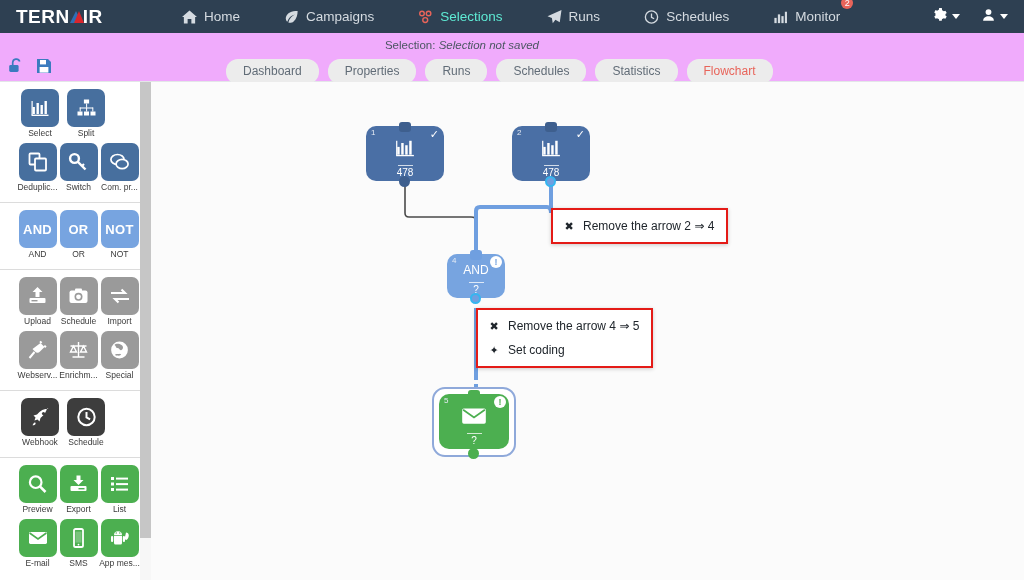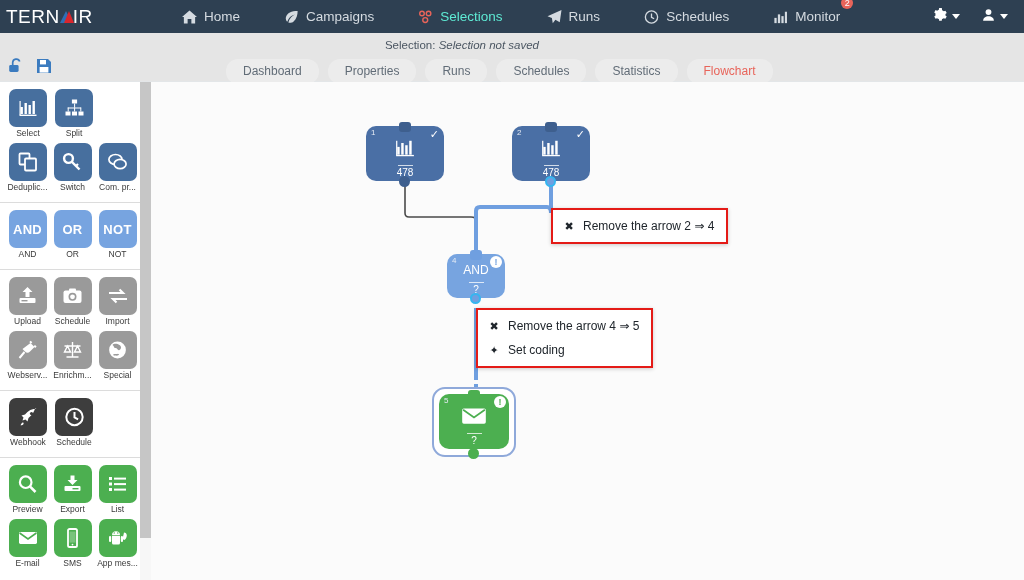--- a/index.html
+++ b/index.html
@@ -9,22 +9,22 @@
     background: #ffffff; overflow: hidden;
   }
   #app { position: relative; width: 1024px; height: 580px; }
 
   
   .topnav {
     position: absolute; left: 0; top: 0; width: 1024px; height: 33px;
     background: #2e4052; display: flex; align-items: center;
   }
   .logo {
-    width: 160px; padding-left: 6px;
-    font-size: 19px; font-weight: normal; letter-spacing: 0.5px;
+    width: 160px; padding-left: 16px;
+    font-size: 19px; font-weight: bold; letter-spacing: 0.5px;
     color: #ffffff; display: flex; align-items: center;
   }
   .logo .tri-wrap { position: relative; display: inline-block; width: 13px; height: 15px; vertical-align: middle; margin: 0 0px; }
   .tri-blue {
     position: absolute; left: 0px; bottom: 1px;
     width: 0; height: 0; border-left: 6px solid transparent;
     border-right: 6px solid transparent; border-bottom: 12px solid #2f6fb5;
   }
   .tri-red {
     position: absolute; left: 4px; bottom: 1px;
@@ -50,21 +50,21 @@
     width: 0; height: 0; border-left: 6px solid transparent;
     border-right: 6px solid transparent; border-bottom: 7px solid #ffffff;
   }
   .navright { display: flex; align-items: center; padding-right: 16px; gap: 22px; }
   .navright .grp { display: flex; align-items: center; gap: 5px; color: #ffffff; cursor: pointer; }
   .caret-dn { width: 0; height: 0; border-left: 4px solid transparent; border-right: 4px solid transparent; border-top: 5px solid #ffffff; }
 
   
   .subheader {
     position: absolute; left: 0; top: 33px; width: 1024px; height: 49px;
-    background: #e5e5e5; border-bottom: 1px solid #e3e6e8;
+    background: #f0abfc; border-bottom: 1px solid #e3e6e8;
   }
   .selection-label {
     position: absolute; right: 485px; top: 6px;
     font-size: 11.5px; color: #4b5662; white-space: nowrap;
   }
   .selection-label i { font-style: italic; }
   .lock-save { position: absolute; left: 8px; top: 25px; display: flex; gap: 11px; align-items: center; }
   .lock-save .ibtn { cursor: pointer; display: block; }
   .tabs { position: absolute; left: 226px; top: 26px; display: flex; gap: 9px; }
   .tab {
@@ -74,21 +74,21 @@
   .tab.active { color: #e8645a; }
   .header-tools { position: absolute; right: 10px; top: 50px; display: flex; align-items: center; gap: 14px; }
   .kebab { display: flex; flex-direction: column; gap: 2.5px; cursor: pointer; padding: 2px; }
   .kebab span { width: 3px; height: 3px; background: #3d4b5a; border-radius: 50%; display: block; }
 
   
   .sidebar {
     position: absolute; left: 0; top: 82px; width: 140px; height: 498px;
     background: #ffffff; overflow: hidden;
   }
-  .palette-group { padding: 7px 0 5px 0; border-bottom: 1px solid #dcdcdc; }
+  .palette-group { padding: 7px 0 5px 12px; border-bottom: 1px solid #dcdcdc; }
   .palette-group:last-child { border-bottom: none; }
   .palette-row { display: flex; justify-content: flex-start; padding-left: 5px; }
   .pitem { width: 46px; margin: 0 0px; text-align: center; cursor: pointer; }
   .pbox {
     width: 38px; height: 38px; border-radius: 7px; margin: 0 auto 1px auto;
     display: flex; align-items: center; justify-content: center; color: #ffffff;
   }
   .pbox.darkblue { background: #476f9e; }
   .pbox.lightblue { background: #77a4e0; font-size: 13px; font-weight: bold; letter-spacing: 0.3px; }
   .pbox.gray { background: #9a9a9a; }

